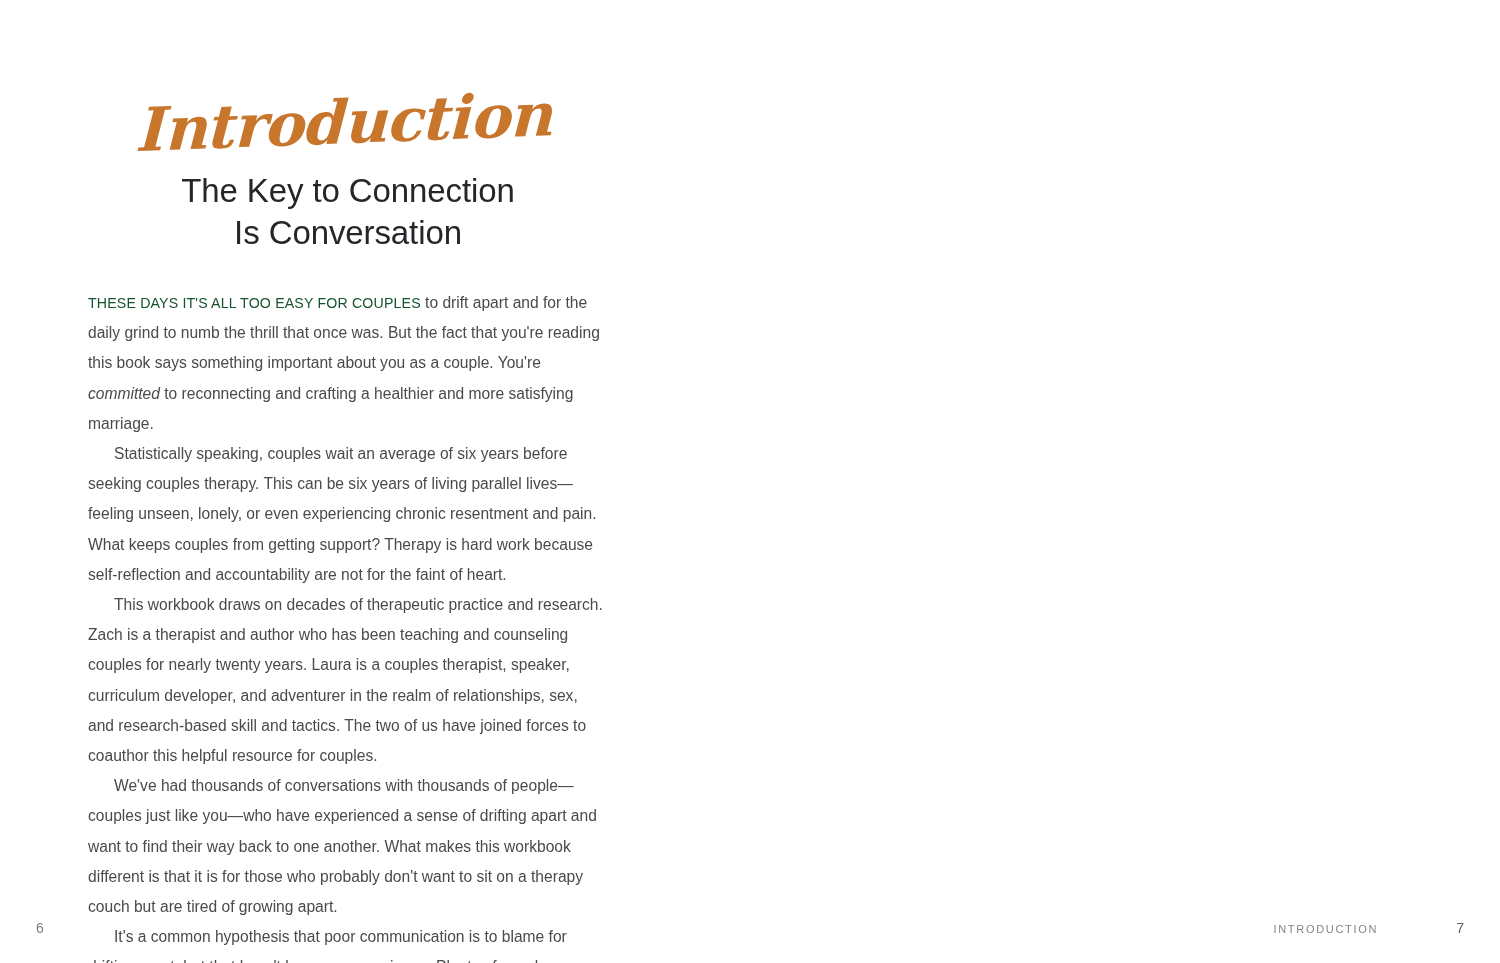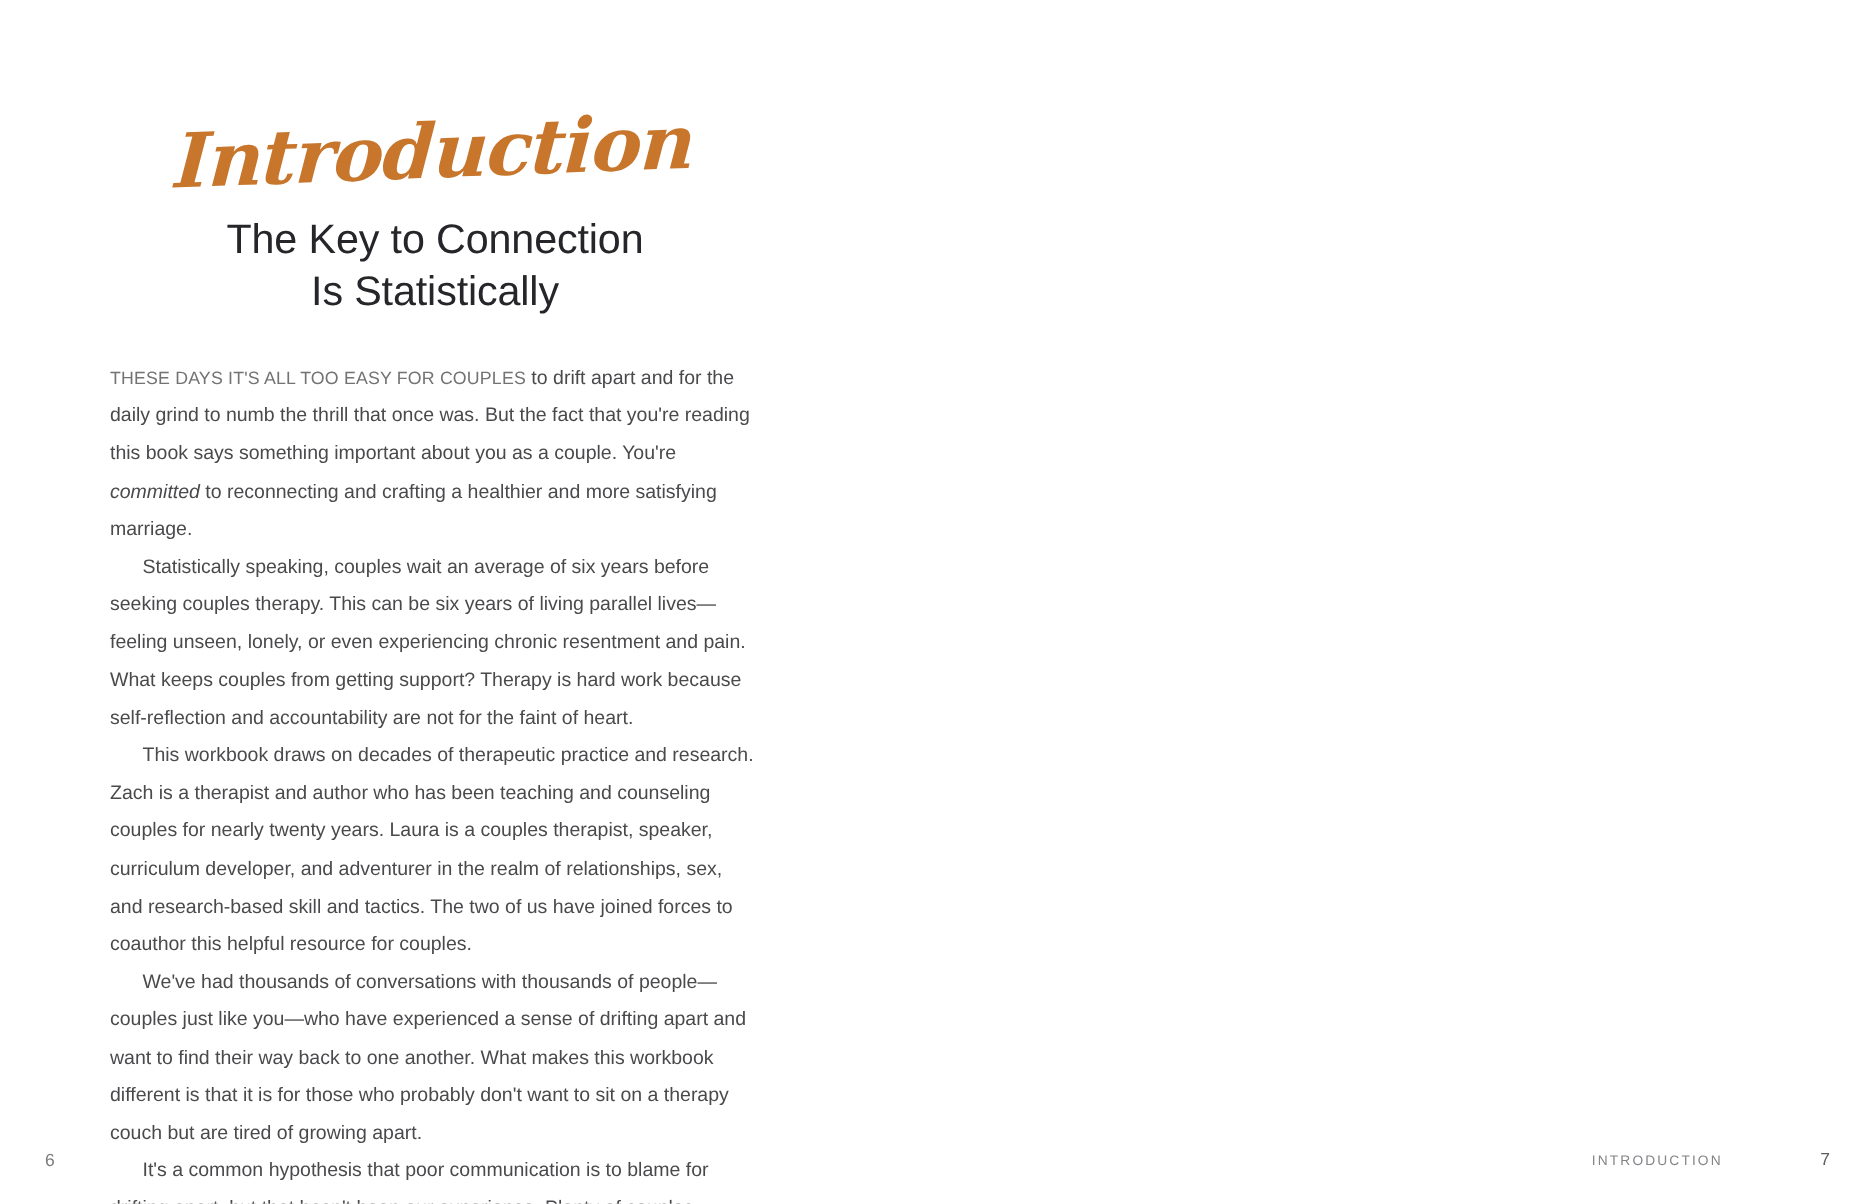--- a/index.html
+++ b/index.html
@@ -83,21 +83,21 @@
   .col p + p {
     text-indent: 26px;
   }
   .col em {
     font-style: italic;
     text-align: right;
   }
   .opener {
     font-size: 14.2px;
     letter-spacing: 0.15px;
-    color: #737373;
+    color: #14532d;
   }
 
   
   .folio {
     position: absolute;
     bottom: 28px;
     font-size: 14px;
     color: #7b7b80;
     line-height: 1;
   }
@@ -127,21 +127,21 @@
 <body>
 
 <div class="spread">
 
   <div class="page page-left">
 
     <div class="heading">
       <div class="script-title">Introduction</div>
       <div class="subtitle">
         <span class="line">The Key to Connection</span>
-        <span class="line">Is Statistically</span>
+        <span class="line">Is Conversation</span>
       </div>
     </div>
 
     <div class="col col-left">
       <p>
         <span class="opener">THESE DAYS IT'S ALL TOO EASY FOR COUPLES</span><span> to drift apart and for the daily grind to numb the thrill that once was. But the fact that you're reading this book says something important about you as a couple. You're </span><em>committed</em><span> to reconnecting and crafting a healthier and more satisfying marriage.</span>
       </p>
       <p>Statistically speaking, couples wait an average of six years before seeking couples therapy. This can be six years of living parallel lives—feeling unseen, lonely, or even experiencing chronic resentment and pain. What keeps couples from getting support? Therapy is hard work because self-reflection and accountability are not for the faint of heart.</p>
       <p>This workbook draws on decades of therapeutic practice and research. Zach is a therapist and author who has been teaching and counseling couples for nearly twenty years. Laura is a couples therapist, speaker, curriculum developer, and adventurer in the realm of relationships, sex, and research-based skill and tactics. The two of us have joined forces to coauthor this helpful resource for couples.</p>
       <p>We've had thousands of conversations with thousands of people—couples just like you—who have experienced a sense of drifting apart and want to find their way back to one another. What makes this workbook different is that it is for those who probably don't want to sit on a therapy couch but are tired of growing apart.</p>

